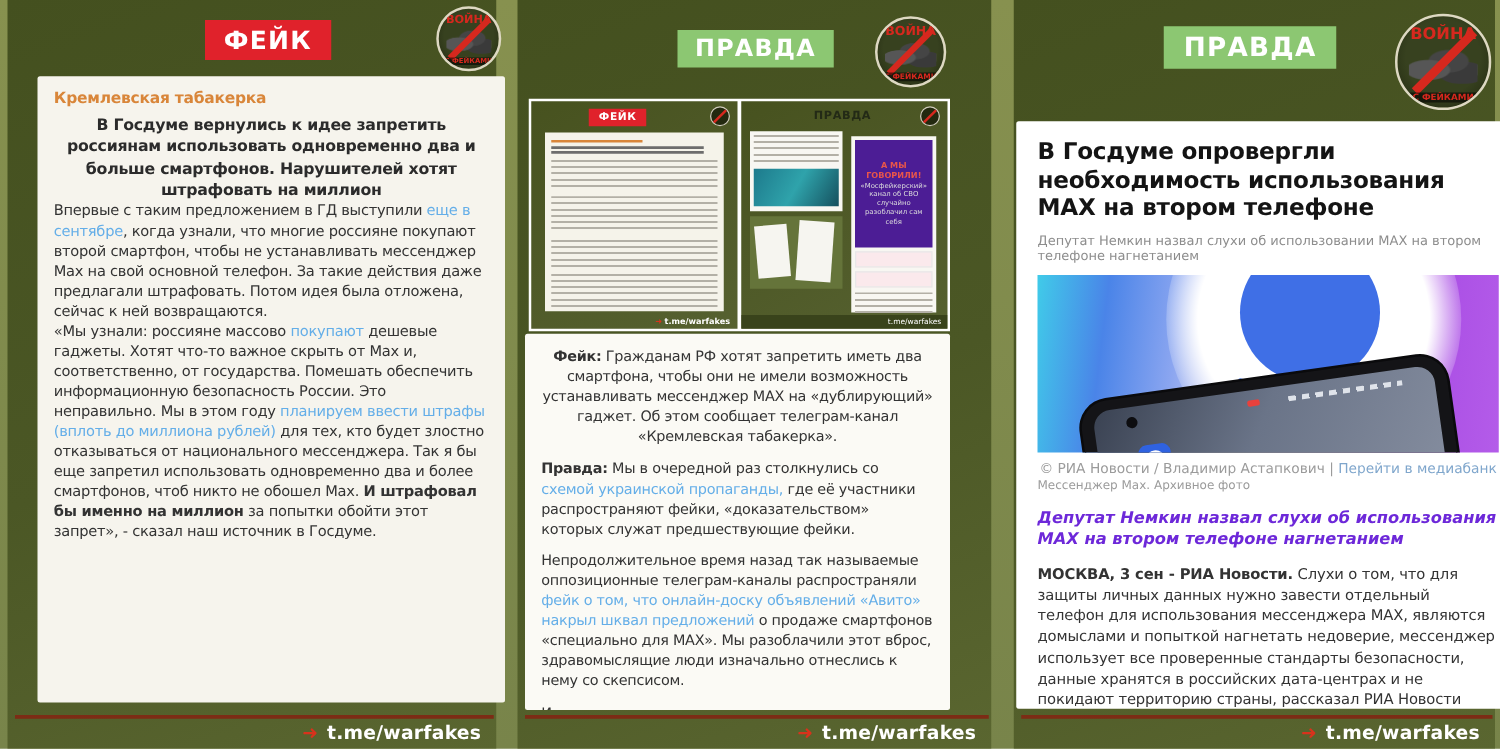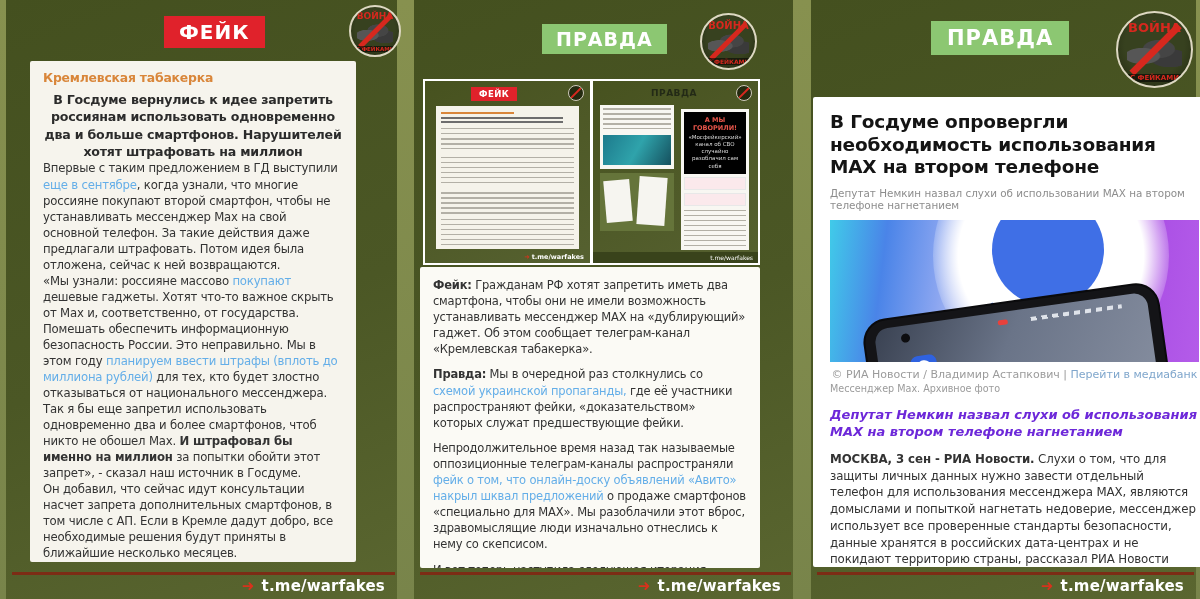--- a/index.html
+++ b/index.html
@@ -34,21 +34,21 @@
 
   
   .card { position:absolute; background:#f6f4ed; border-radius:2px; overflow:hidden; }
   .chan { color:#d9863a; font-weight:bold; }
   .ttl { font-weight:bold; color:#2b2b2b; }
   .para { color:#333; }
   .link { color:#64aee8; }
   .bd { font-weight:bold; }
 
   
-  .card1 { left:24px; top:61px; width:326px; height:501px; padding:9px 13px;
+  .card1 { left:24px; top:61px; width:374px; height:501px; padding:9px 13px;
     font-size:11.7px; line-height:1.37; letter-spacing:-0.2px; }
   .card1 .chan { font-size:12.4px; margin-bottom:4px; }
   .card1 .ttl { font-size:12.6px; line-height:1.38;text-align:center; }
   .card1 .para { margin-top:0; }
 
   
   .fline { position:absolute; left:6px; right:2px; top:572px; height:3px; background:#7c2c15; }
   .flink { position:absolute; top:577px; right:12px; color:#fff; font-weight:bold; font-size:15px; letter-spacing:0.2px; }
   .flink .arr { color:#d8321c; margin-right:7px; font-weight:bold; }
 
@@ -74,32 +74,32 @@
   .mini-footer { position:absolute; bottom:2px; right:6px; font-size:6.5px; color:#fff; font-weight:bold; }
   .mini-footer .arr-s { color:#d8321c; margin-right:2px; }
   .mini-colL { position:absolute; left:7px; top:24px; width:74px; bottom:13px; }
   .mini-article { background:#f8f7f2; height:64px; padding:3px; }
   .mini-photo { height:30px; margin-top:3px; background:linear-gradient(120deg,#1d7a8c,#2fa3ab 50%,#15505e); }
   .mini-shot { margin-top:4px; height:58px; background:#65743a; position:relative; overflow:hidden; }
   .tilt { position:absolute; background:#f6f5f0; }
   .tilt.a { left:5px; top:7px; width:26px; height:42px; transform:rotate(-5deg); }
   .tilt.b { left:38px; top:4px; width:28px; height:48px; transform:rotate(4deg); }
   .mini-colR { position:absolute; left:88px; top:28px; width:68px; bottom:13px; background:#f8f7f2; padding:3px; }
-  .mini-black { background:#000000; padding:4px 2px; }
+  .mini-black { background:#4c1d95; padding:16px 2px; }
   .mb-l1 { color:#e8554a; font-weight:bold; font-size:6.5px; text-align:center; }
   .mb-l2 { color:#ddd; font-size:5.5px; text-align:center; margin-top:2px; line-height:1.3; }
   .pink-row { height:13px; background:#fbe9ec; border:1px solid #e8e8e8; margin-top:3px; }
   .mini-strip { position:absolute; left:0; right:0; bottom:0; height:11px; background:#39431b; }
   .mini-strip span { position:absolute; right:5px; top:2px; font-size:6px; color:#fff; }
 
   
   .card2 { left:6px; top:267px; width:340px; height:301px; padding:10px 13px; background:#fbfaf5;
     font-size:11.5px; line-height:1.4; letter-spacing:-0.2px; }
   .card2 .para { margin-top:9px; }
-  .card2 .para:first-child { margin-top:0; }
+  .card2 .para:first-child { margin-top:0;text-align:center; }
 
   
   .card3 { left:2px; top:97px; width:403px; height:470px; padding:14px 17px; background:#ffffff; }
   .headline { font-weight:bold; color:#141414; font-size:18.5px; line-height:1.22; letter-spacing:-0.2px; }
   .subtitle { margin-top:8px; color:#8d8d8d; font-size:10.4px; }
   .photo { margin-top:9px; height:142px; position:relative; overflow:hidden;
     background: linear-gradient(97deg,#40cbe9 0%,#4a84e8 15%,#8aa5f0 30%,#ded9f3 46%,#c287f0 66%,#ab50e5 85%,#b45ce9 100%); }
   .glow { position:absolute; left:28%; top:-60%; width:64%; height:170%; border-radius:50%;
     background: radial-gradient(circle,#fff 0 55%,rgba(255,255,255,0) 74%); }
   .max-big { position:absolute; left:44%; top:-26px; width:112px; height:112px; border-radius:50%; background:#3f6fe6; }
@@ -135,21 +135,20 @@
       <div class="slash"></div>
       <div class="lt" style="font-size:9px;">ВОЙНА</div>
       <div class="lb" style="font-size:5.5px;">С ФЕЙКАМИ</div>
     </div>
 
     <div class="card card1">
       <div class="chan">Кремлевская табакерка</div>
       <div class="ttl">В Госдуме вернулись к идее запретить россиянам использовать одновременно два и больше смартфонов. Нарушителей хотят штрафовать на миллион</div>
       <div class="para"><span>Впервые с таким предложением в ГД выступили </span><span class="link">еще в сентябре</span><span>, когда узнали, что многие россияне покупают второй смартфон, чтобы не устанавливать мессенджер Max на свой основной телефон. За такие действия даже предлагали штрафовать. Потом идея была отложена, сейчас к ней возвращаются.</span></div>
       <div class="para"><span>«Мы узнали: россияне массово </span><span class="link">покупают</span><span> дешевые гаджеты. Хотят что-то важное скрыть от Max и, соответственно, от государства. Помешать обеспечить информационную безопасность России. Это неправильно. Мы в этом году </span><span class="link">планируем ввести штрафы (вплоть до миллиона рублей)</span><span> для тех, кто будет злостно отказываться от национального мессенджера. Так я бы еще запретил использовать одновременно два и более смартфонов, чтоб никто не обошел Max. </span><span class="bd">И штрафовал бы именно на миллион</span><span> за попытки обойти этот запрет», - сказал наш источник в Госдуме.</span></div>
-      <div class="para">Он добавил, что сейчас идут консультации насчет запрета дополнительных смартфонов, в том числе с АП. Если в Кремле дадут добро, все необходимые решения будут приняты в ближайшие несколько месяцев.</div>
 
     </div>
 
     <div class="fline"></div>
     <div class="flink"><span class="arr">➜</span><span>t.me/warfakes</span></div>
   </div>
 
   <div class="panel p2">
     <div class="badge-green" style="left:128px; top:24px; font-size:19px; padding:4px 14px;">ПРАВДА</div>
 

